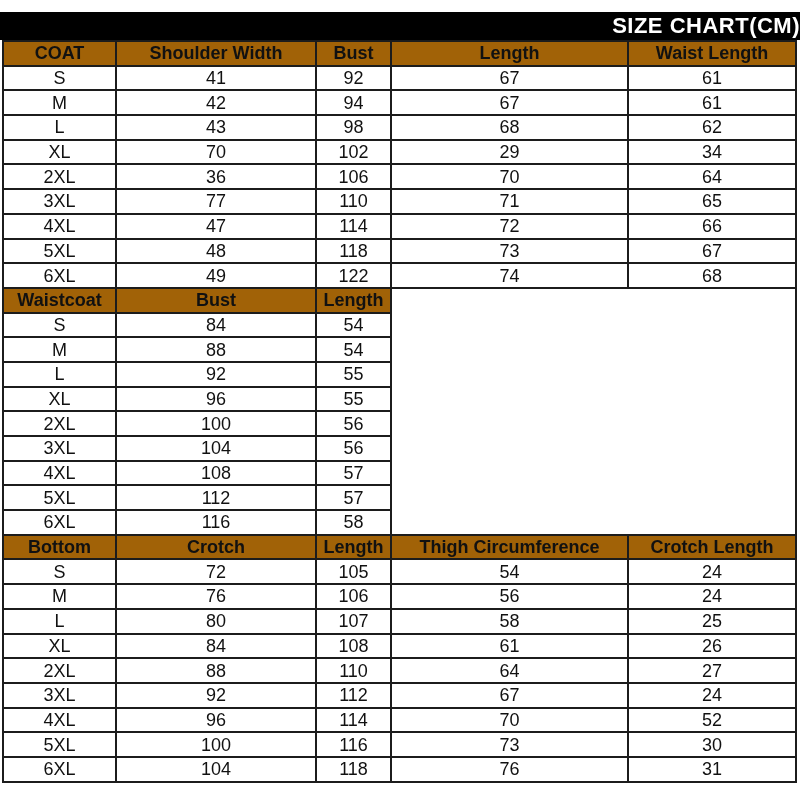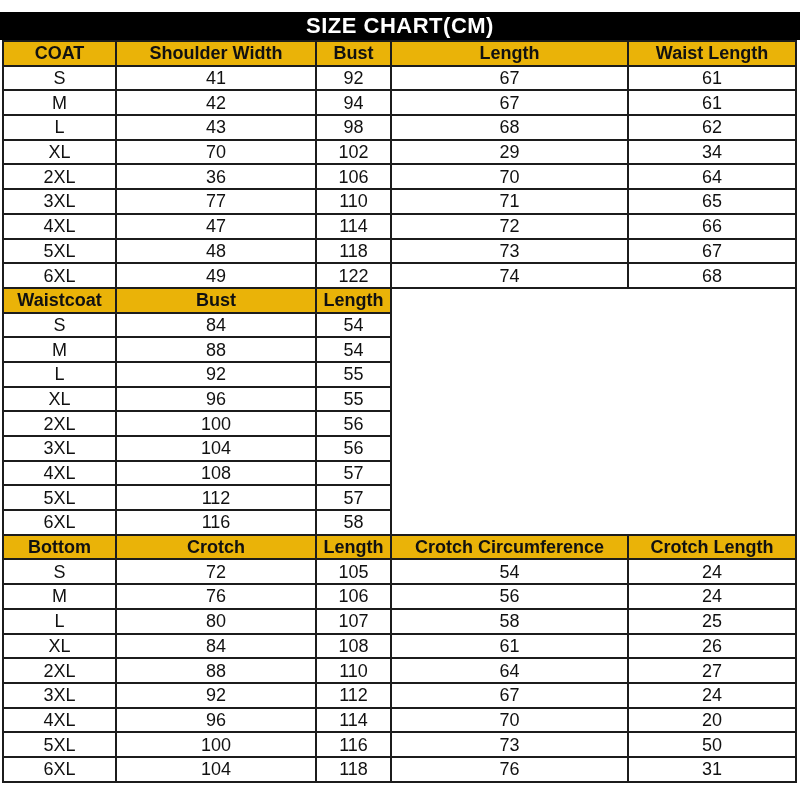--- a/index.html
+++ b/index.html
@@ -16,21 +16,21 @@
     height: 800px;
     overflow: hidden;
   }
   .title-bar {
     margin-top: 12px;
     height: 28px;
     background: #000000;
     color: #ffffff;
     display: flex;
     align-items: center;
-    justify-content: center;
+    justify-content: flex-end;
   }
   .title-bar span {
     font-weight: bold;
     font-size: 22px;
     letter-spacing: 0.5px;
   }
   table.size-chart {
     border-collapse: collapse;
     table-layout: fixed;
     width: 793px;
@@ -42,21 +42,21 @@
     text-align: center;
     vertical-align: middle;
     padding: 0;
     height: 22.7px;
     font-size: 18px;
     line-height: 1;
     overflow: hidden;
     white-space: nowrap;
   }
   table.size-chart th {
-    background: #eab308;
+    background: #a16207;
     font-weight: bold;
     color: #111111;
   }
   table.size-chart td {
     background: #ffffff;
     font-weight: normal;
     color: #111111;
   }
   table.size-chart td.empty-cell {
     background: #ffffff;
@@ -196,21 +196,21 @@
         </tr>
         <tr>
           <td>6XL</td>
           <td>116</td>
           <td>58</td>
         </tr>
         <tr>
           <th>Bottom</th>
           <th>Crotch</th>
           <th>Length</th>
-          <th>Crotch Circumference</th>
+          <th>Thigh Circumference</th>
           <th>Crotch Length</th>
         </tr>
         <tr>
           <td>S</td>
           <td>72</td>
           <td>105</td>
           <td>54</td>
           <td>24</td>
         </tr>
         <tr>
@@ -246,28 +246,28 @@
           <td>92</td>
           <td>112</td>
           <td>67</td>
           <td>24</td>
         </tr>
         <tr>
           <td>4XL</td>
           <td>96</td>
           <td>114</td>
           <td>70</td>
-          <td>20</td>
+          <td>52</td>
         </tr>
         <tr>
           <td>5XL</td>
           <td>100</td>
           <td>116</td>
           <td>73</td>
-          <td>50</td>
+          <td>30</td>
         </tr>
         <tr>
           <td>6XL</td>
           <td>104</td>
           <td>118</td>
           <td>76</td>
           <td>31</td>
         </tr>
       </tbody>
   </table>

